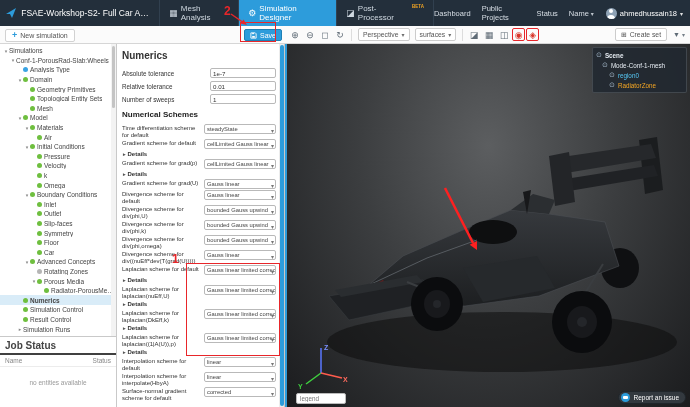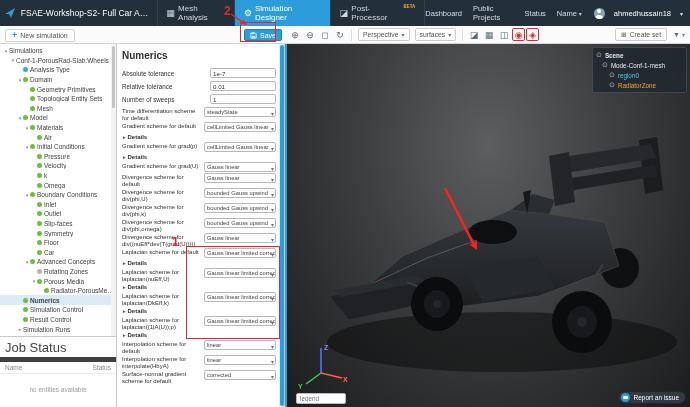--- a/index.html
+++ b/index.html
@@ -11,21 +11,21 @@
   .logo{width:22px;display:flex;align-items:center;justify-content:center}
   .title{align-self:center;font-size:8.5px;color:#fff;white-space:nowrap;max-width:132px;overflow:hidden;text-overflow:ellipsis;margin-right:6px}
   .tabs{display:flex;align-items:stretch}
   .tab{display:flex;align-items:center;gap:3px;padding:0 9px;font-size:8px;color:#cfd8e0;border-left:1px solid #31404f;cursor:default}
   .tab:last-child{border-right:1px solid #31404f}
   .tab.active{background:#2d9cdb;color:#fff}
   .ticon{font-size:9px}
   .badge{font-size:4.5px;color:#f5a623;align-self:flex-start;margin-top:4px;font-weight:bold}
   .topnav{margin-left:auto;display:flex;align-items:center;gap:11px;font-size:7.5px;color:#d7dee5}
   .navitem{display:flex;align-items:center;gap:2px}
-  .user{display:flex;align-items:center;gap:9px;margin:0 7px 0 12px;font-size:7.5px;color:#fff}
+  .user{display:flex;align-items:center;gap:3px;margin:0 7px 0 12px;font-size:7.5px;color:#fff}
   .avatar{width:11px;height:11px;border-radius:50%;background:#8ea2b5;position:relative;overflow:hidden}
   .avatar::before{content:"";position:absolute;top:1.5px;left:3.5px;width:4px;height:4px;border-radius:50%;background:#fff}
   .avatar::after{content:"";position:absolute;bottom:-1px;left:1.5px;width:8px;height:5px;border-radius:4px 4px 0 0;background:#fff}
   .caret{font-size:6px;color:inherit;opacity:.85}
 
   
   .toolbar{position:absolute;top:26px;left:0;right:0;height:18px;background:#fbfbfb;border-bottom:1px solid #d6d6d6}
   .btn-new{position:absolute;left:5px;top:2.5px;height:13px;display:flex;align-items:center;gap:3px;padding:0 6px;border:1px solid #d2d2d2;border-radius:2px;background:#fff;font-size:7px;color:#555}
   .plus{color:#2d9cdb;font-weight:bold;font-size:9px;line-height:7px}
   .btn-save{position:absolute;left:244px;top:3px;height:12px;display:flex;align-items:center;gap:3px;padding:0 5px;background:#2d9cdb;border:1px solid #1d7fb5;border-radius:2px;color:#fff;font-size:7px}
@@ -44,21 +44,21 @@
   .trow .arr{width:6px;color:#888;font-size:5px;text-align:center;flex:none}
   .dot{width:5px;height:5px;border-radius:50%;margin-right:2px;flex:none}
   .dot.green{background:#6fbf3f}.dot.blue{background:#3aa3e3}.dot.gray{background:#b5b5b5}
   .trow.selected{background:#d9ecf8;font-weight:bold}
   .tlabel{overflow:hidden;text-overflow:ellipsis}
   .tree-sb{position:absolute;top:44px;left:111px;width:5px;height:292px;background:#f3f3f3}
   .tree-sb .thumb{position:absolute;top:2px;left:1px;width:3px;height:62px;background:#c4c4c4;border-radius:2px}
 
   
   .jobs{position:absolute;top:336px;left:0;width:117px;bottom:0;border-top:1px solid #c9c9c9;border-right:1px solid #c9c9c9;background:#fff}
-  .jobs h3{font-size:13px;color:#444;padding:3px 5px 2px;border-bottom:5px solid #404040;font-weight:normal}
+  .jobs h3{font-size:10px;color:#444;padding:3px 5px 2px;border-bottom:2px solid #404040;font-weight:bold}
   .jcols{display:flex;font-size:6.5px;color:#888;border-bottom:1px solid #ececec;padding:2px 5px}
   .jcols span:first-child{flex:1}
   .jempty{text-align:center;color:#999;font-size:6.5px;margin-top:12px}
 
   
   .panel{position:absolute;top:44px;left:117px;width:168px;bottom:0;background:#fff;border-right:1px solid #c9c9c9;padding:4px 8px 0 5px;overflow:hidden}
   .panel h2{font-size:10px;color:#333;margin:2px 0 7px;font-weight:bold}
   .fieldrow{display:flex;align-items:center;margin-bottom:3px}
   .fieldrow label{flex:1;font-size:6.3px;color:#333;padding-right:3px}
   .fieldrow input{width:66px;height:10px;border:1px solid #b9b9b9;border-radius:2px;font-size:6.2px;padding:0 2px;color:#333;font-family:"Liberation Sans",sans-serif}
@@ -364,20 +364,21 @@
         </div>
         <div class="fieldrow">
           <label>Relative tolerance</label>
           <input type="text" value="0.01" style="">
         </div>
         <div class="fieldrow">
           <label>Number of sweeps</label>
           <input type="text" value="1" style="">
         </div>
       </div>
+    <h4>Numerical Schemes</h4>
     <div id="schemes">
         <div class="scheme-row">
           <div class="slabel">Time differentiation scheme for default</div>
           <div class="select">
             <span class="val">steadyState</span>
             <span class="car">▾</span>
           </div>
         </div>
         <div class="scheme-row">
           <div class="slabel">Gradient scheme for default</div>

